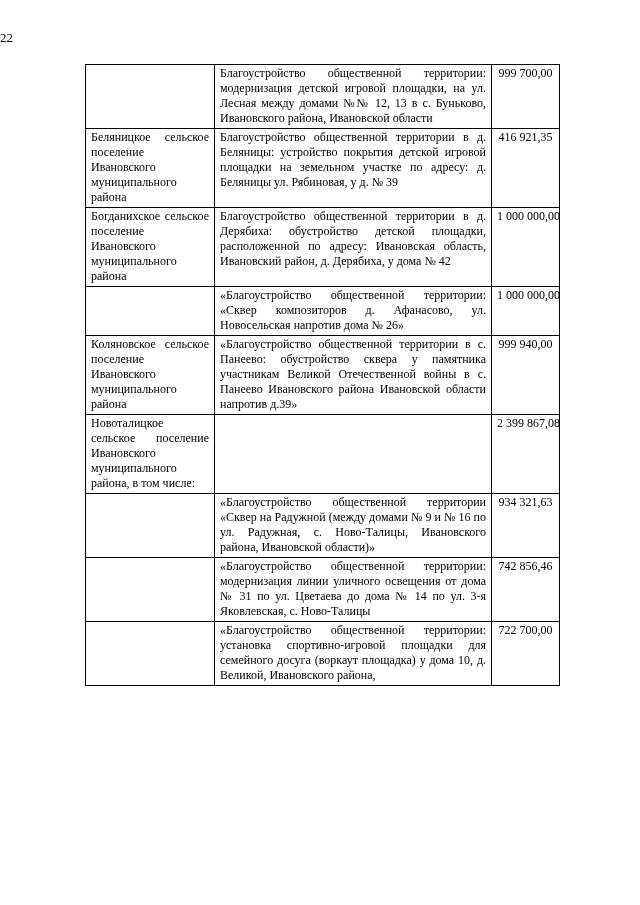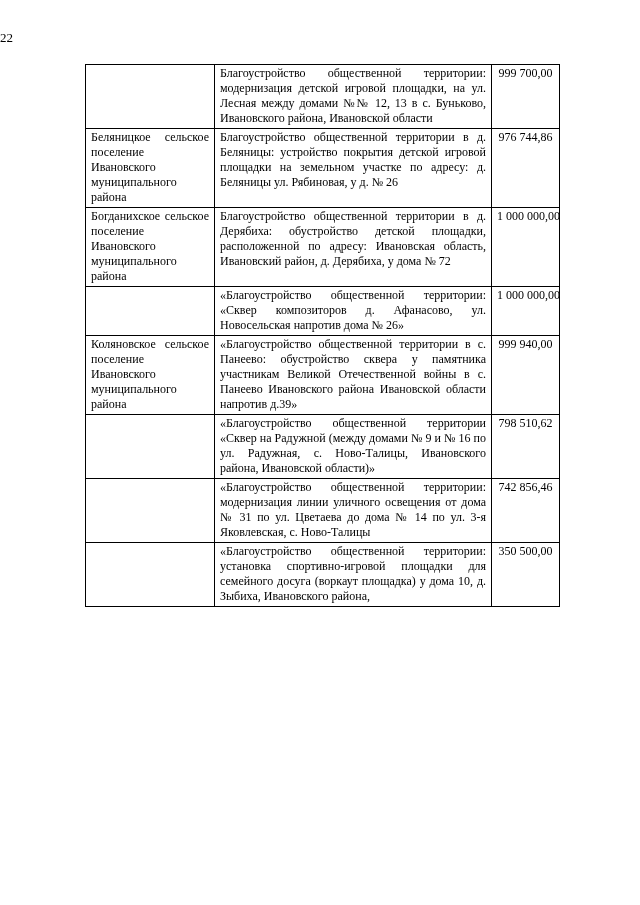--- a/index.html
+++ b/index.html
@@ -63,48 +63,53 @@
 
   <table class="budget-table">
     <tbody>
       <tr>
         <td class="col-settlement"></td>
         <td class="col-desc">Благоустройство общественной территории: модернизация детской игровой площадки, на ул. Лесная между домами №№ 12, 13 в с. Буньково, Ивановского района, Ивановской области</td>
         <td class="col-amount">999 700,00</td>
       </tr>
       <tr>
         <td class="col-settlement">Беляницкое сельское поселение Ивановского муниципального района</td>
-        <td class="col-desc">Благоустройство общественной территории в д. Беляницы: устройство покрытия детской игровой площадки на земельном участке по адресу: д. Беляницы ул. Рябиновая, у д. № 26</td>
-        <td class="col-amount">976 744,86</td>
+        <td class="col-desc">Благоустройство общественной территории в д. Беляницы: устройство покрытия детской игровой площадки на земельном участке по адресу: д. Беляницы ул. Рябиновая, у д. № 39</td>
+        <td class="col-amount">416 921,35</td>
       </tr>
       <tr>
         <td class="col-settlement">Богданихское сельское поселение Ивановского муниципального района</td>
-        <td class="col-desc">Благоустройство общественной территории в д. Дерябиха: обустройство детской площадки, расположенной по адресу: Ивановская область, Ивановский район, д. Дерябиха, у дома № 72</td>
+        <td class="col-desc">Благоустройство общественной территории в д. Дерябиха: обустройство детской площадки, расположенной по адресу: Ивановская область, Ивановский район, д. Дерябиха, у дома № 42</td>
         <td class="col-amount">1 000 000,00</td>
       </tr>
       <tr>
         <td class="col-settlement"></td>
         <td class="col-desc">«Благоустройство общественной территории: «Сквер композиторов д. Афанасово, ул. Новосельская напротив дома № 26»</td>
         <td class="col-amount">1 000 000,00</td>
       </tr>
       <tr>
         <td class="col-settlement">Коляновское сельское поселение Ивановского муниципального района</td>
         <td class="col-desc">«Благоустройство общественной территории в с. Панеево: обустройство сквера у памятника участникам Великой Отечественной войны в с. Панеево Ивановского района Ивановской области напротив д.39»</td>
         <td class="col-amount">999 940,00</td>
       </tr>
       <tr>
+        <td class="col-settlement">Новоталицкое сельское поселение Ивановского муниципального района, в том числе:</td>
+        <td class="col-desc"></td>
+        <td class="col-amount">2 399 867,08</td>
+      </tr>
+      <tr>
         <td class="col-settlement"></td>
         <td class="col-desc">«Благоустройство общественной территории «Сквер на Радужной (между домами № 9 и № 16 по ул. Радужная, с. Ново-Талицы, Ивановского района, Ивановской области)»</td>
-        <td class="col-amount">798 510,62</td>
+        <td class="col-amount">934 321,63</td>
       </tr>
       <tr>
         <td class="col-settlement"></td>
         <td class="col-desc">«Благоустройство общественной территории: модернизация линии уличного освещения от дома № 31 по ул. Цветаева до дома № 14 по ул. 3-я Яковлевская, с. Ново-Талицы</td>
         <td class="col-amount">742 856,46</td>
       </tr>
       <tr>
         <td class="col-settlement"></td>
-        <td class="col-desc">«Благоустройство общественной территории: установка спортивно-игровой площадки для семейного досуга (воркаут площадка) у дома 10, д. Зыбиха, Ивановского района,</td>
-        <td class="col-amount">350 500,00</td>
+        <td class="col-desc">«Благоустройство общественной территории: установка спортивно-игровой площадки для семейного досуга (воркаут площадка) у дома 10, д. Великой, Ивановского района,</td>
+        <td class="col-amount">722 700,00</td>
       </tr>
     </tbody>
   </table>
 </div>
 
 </body></html>

